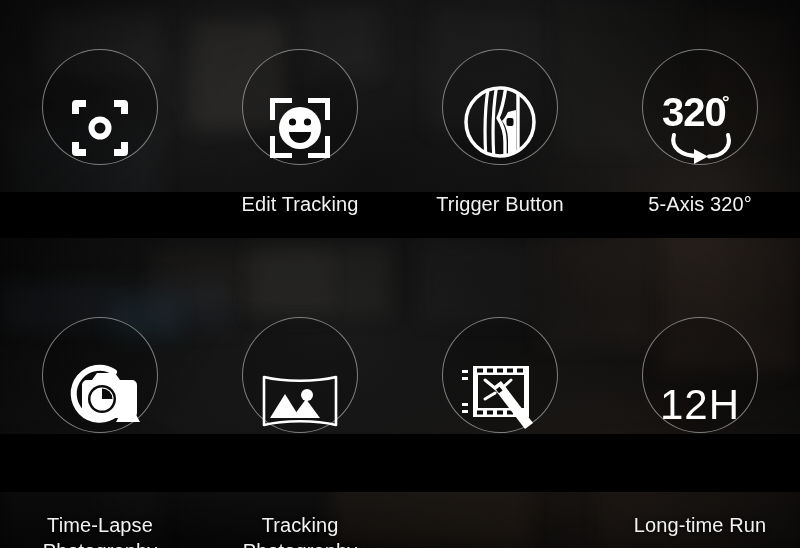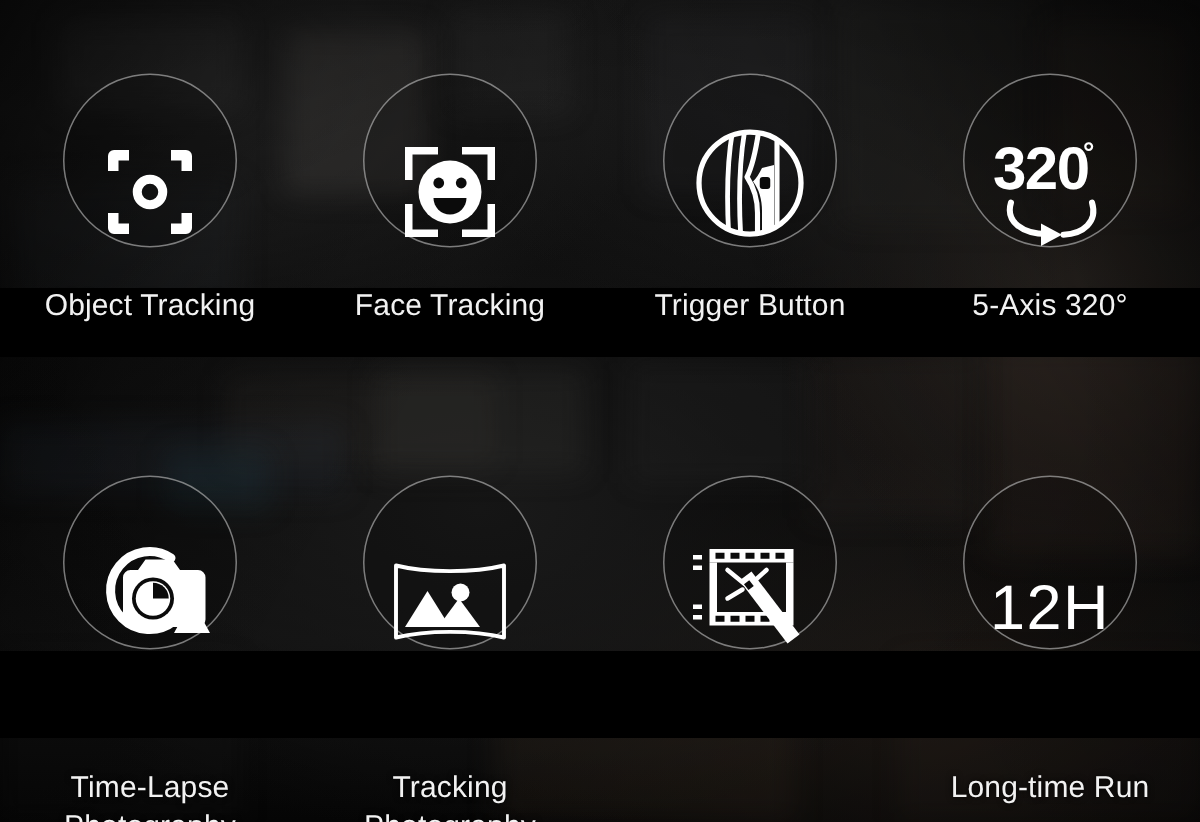--- a/index.html
+++ b/index.html
@@ -181,41 +181,40 @@
 
             <path class="ico-fill" d="M8 22 V12 a4 4 0 0 1 4-4 h10 v7 h-7 v7 z"></path>
             <path class="ico-fill" d="M64 22 V12 a4 4 0 0 0 -4-4 h-10 v7 h7 v7 z"></path>
             <path class="ico-fill" d="M8 50 V60 a4 4 0 0 0 4 4 h10 v-7 h-7 v-7 z"></path>
             <path class="ico-fill" d="M64 50 V60 a4 4 0 0 1 -4 4 h-10 v-7 h7 v-7 z"></path>
 
             <circle class="ico-stroke" cx="36" cy="36" r="8.5" stroke-width="6"></circle>
           </svg>
         </span>
       </div>
-      <div class="label">Object Tracking</div>
     </div>
 
     <div class="cell row1">
       <div class="circle">
         <span>
           <svg width="72" height="72" viewBox="0 0 72 72" aria-hidden="true">
 
             <path class="ico-fill" d="M6 6 h22 v5 H11 v17 H6 z"></path>
             <path class="ico-fill" d="M66 6 h-22 v5 h17 v17 h5 z"></path>
             <path class="ico-fill" d="M6 66 h22 v-5 H11 v-17 H6 z"></path>
             <path class="ico-fill" d="M66 66 h-22 v-5 h17 v-17 h5 z"></path>
 
             <circle class="ico-fill" cx="36" cy="36" r="21"></circle>
             <circle cx="28.5" cy="30" r="3.6" fill="#0b0b0b"></circle>
             <circle cx="43.5" cy="30" r="3.6" fill="#0b0b0b"></circle>
             <path d="M25 40 h22 a11 11 0 0 1 -22 0 z" fill="#0b0b0b"></path>
           </svg>
         </span>
       </div>
-      <div class="label">Face Tracking</div>
+      <div class="label">Edit Tracking</div>
     </div>
 
     <div class="cell row1">
       <div class="circle">
         <span>
           <svg width="84" height="84" viewBox="0 0 84 84" aria-hidden="true">
             <defs>
               <clipPath id="clipTrig">
                   <circle cx="42" cy="42" r="34"></circle>
                 </clipPath>

